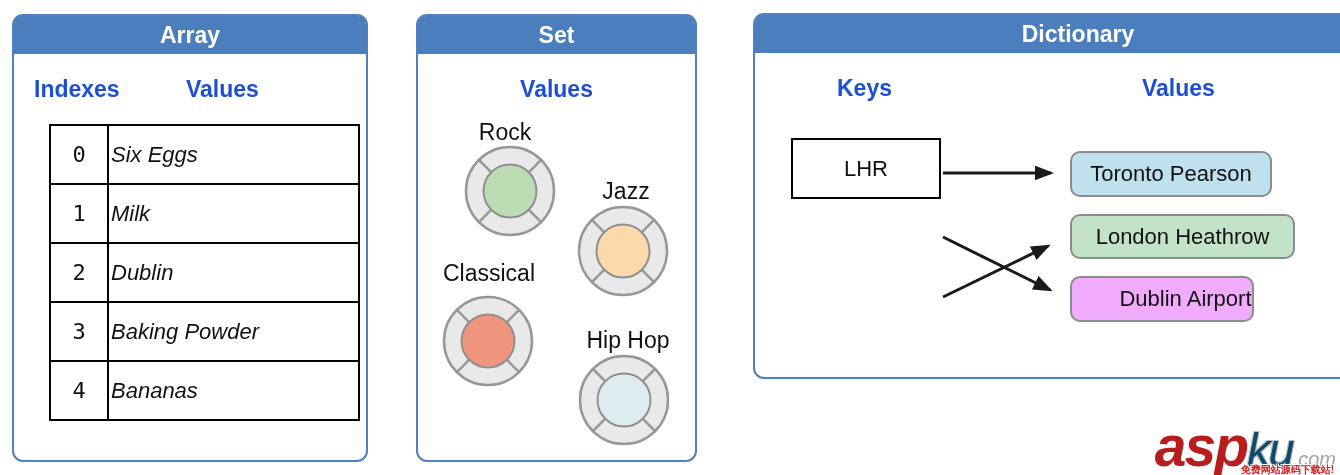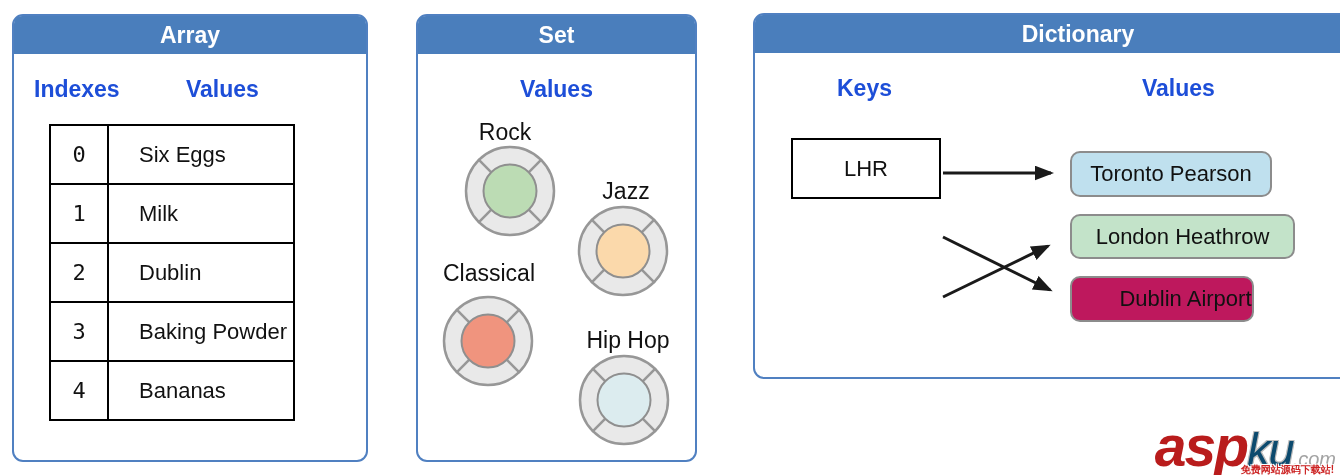--- a/index.html
+++ b/index.html
@@ -16,21 +16,21 @@
                   color:#ffffff; font-size:23px; font-weight:bold; text-align:center; line-height:38px; }
   .col-label { position:absolute; top:60px; font-size:23px; font-weight:bold; color:#1d4ed8; white-space:nowrap; }
 
   
   #array-col-indexes { left:20px; }
   #array-col-values  { left:172px; }
   .grid-table { position:absolute; border-collapse:collapse; background:#fff; }
   #array-table { left:35px; top:108px; }
   #array-table td { border:2.5px solid #000; font-size:22px; height:59px; color:#111; }
   #array-table td.idx { width:58px; text-align:center; font-family:"DejaVu Sans Mono", monospace; }
-  #array-table td.val { width:186px; padding-left:30px; }
+  #array-table td.val { width:251px; padding-left:2px;font-style:italic; }
 
   
   #set-col-values { left:50%; transform:translateX(-50%); }
   .set-label { position:absolute; transform:translateX(-50%); font-size:23px; color:#111; white-space:nowrap; }
   #lbl-rock      { left:87px;  top:103px; }
   #lbl-jazz      { left:208px; top:162px; }
   #lbl-classical { left:71px;  top:244px; }
   #lbl-hiphop    { left:210px; top:311px; }
   .buoy { position:absolute; width:92px; height:92px; }
   #buoy-rock      { left:46px;  top:129px; }
@@ -173,21 +173,21 @@
       <line x1="188" y1="222" x2="295" y2="275" marker-end="url(#ah)"></line>
       <line x1="188" y1="282" x2="293" y2="231" marker-end="url(#ah)"></line>
     </svg>
 
     <div class="pill" id="pill-toronto" style="background-color: rgb(191, 224, 238);">
       <span>Toronto Pearson</span>
     </div>
     <div class="pill" id="pill-london" style="background-color: rgb(195, 227, 201);">
       <span>London Heathrow</span>
     </div>
-    <div class="pill" id="pill-dublin" style="background-color: #be185d; padding-left: 47px;">
+    <div class="pill" id="pill-dublin" style="background-color: #f0abfc; padding-left: 47px;">
       <span>Dublin Airport</span>
     </div>
   </section>
 
   <div class="watermark">
     <div class="wm-brand">
       <span class="wm-asp">asp</span><span class="wm-ku">ku</span><span class="wm-tld">.com</span>
     </div>
     <div class="wm-tagline">免费网站源码下载站!</div>
   </div>

